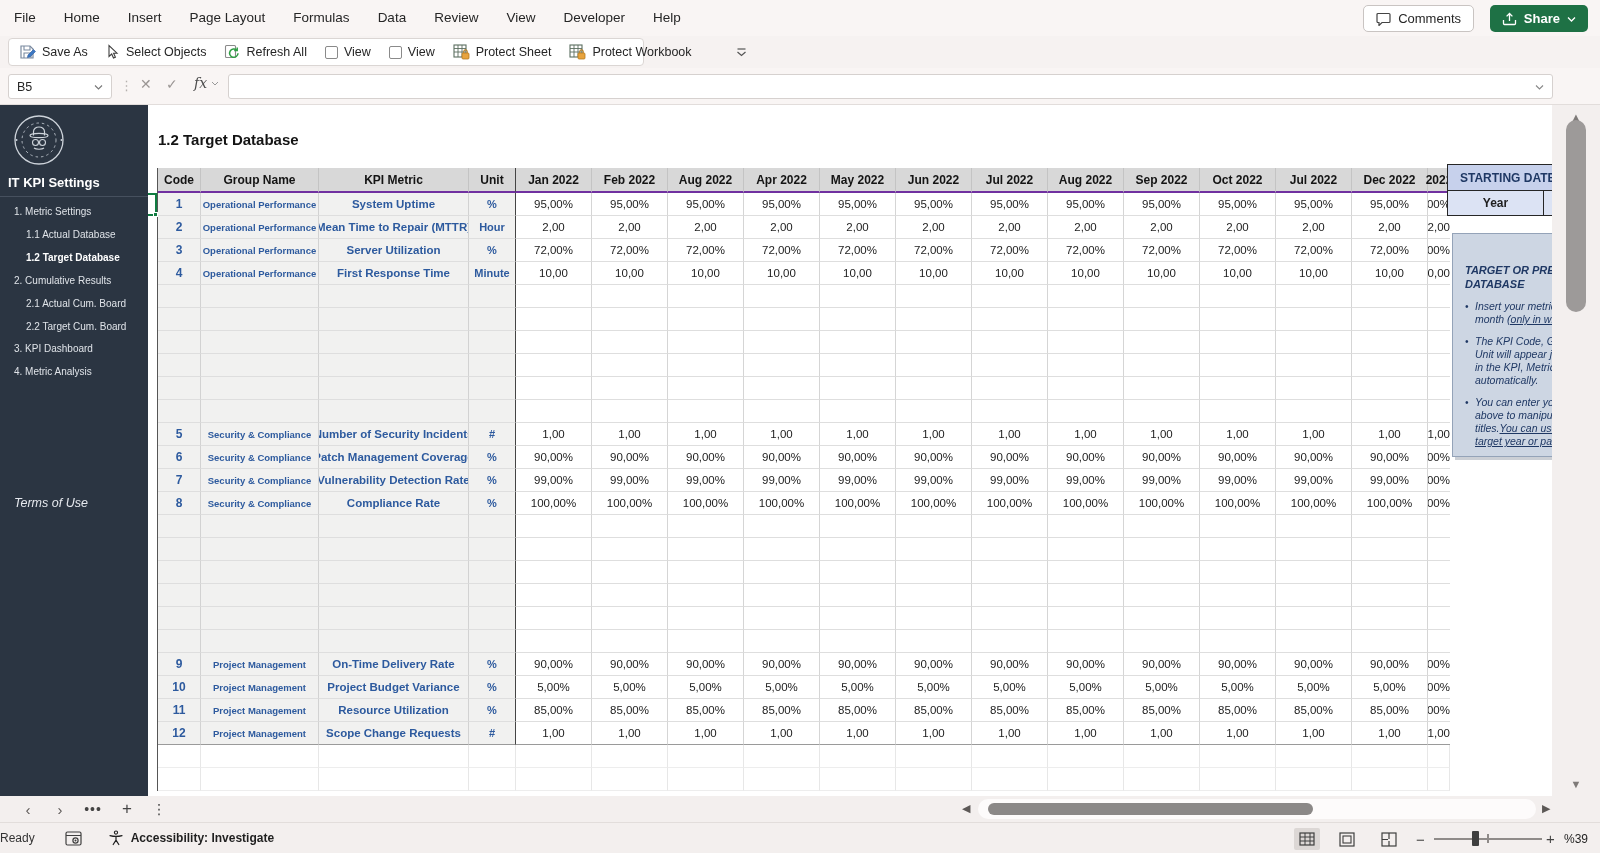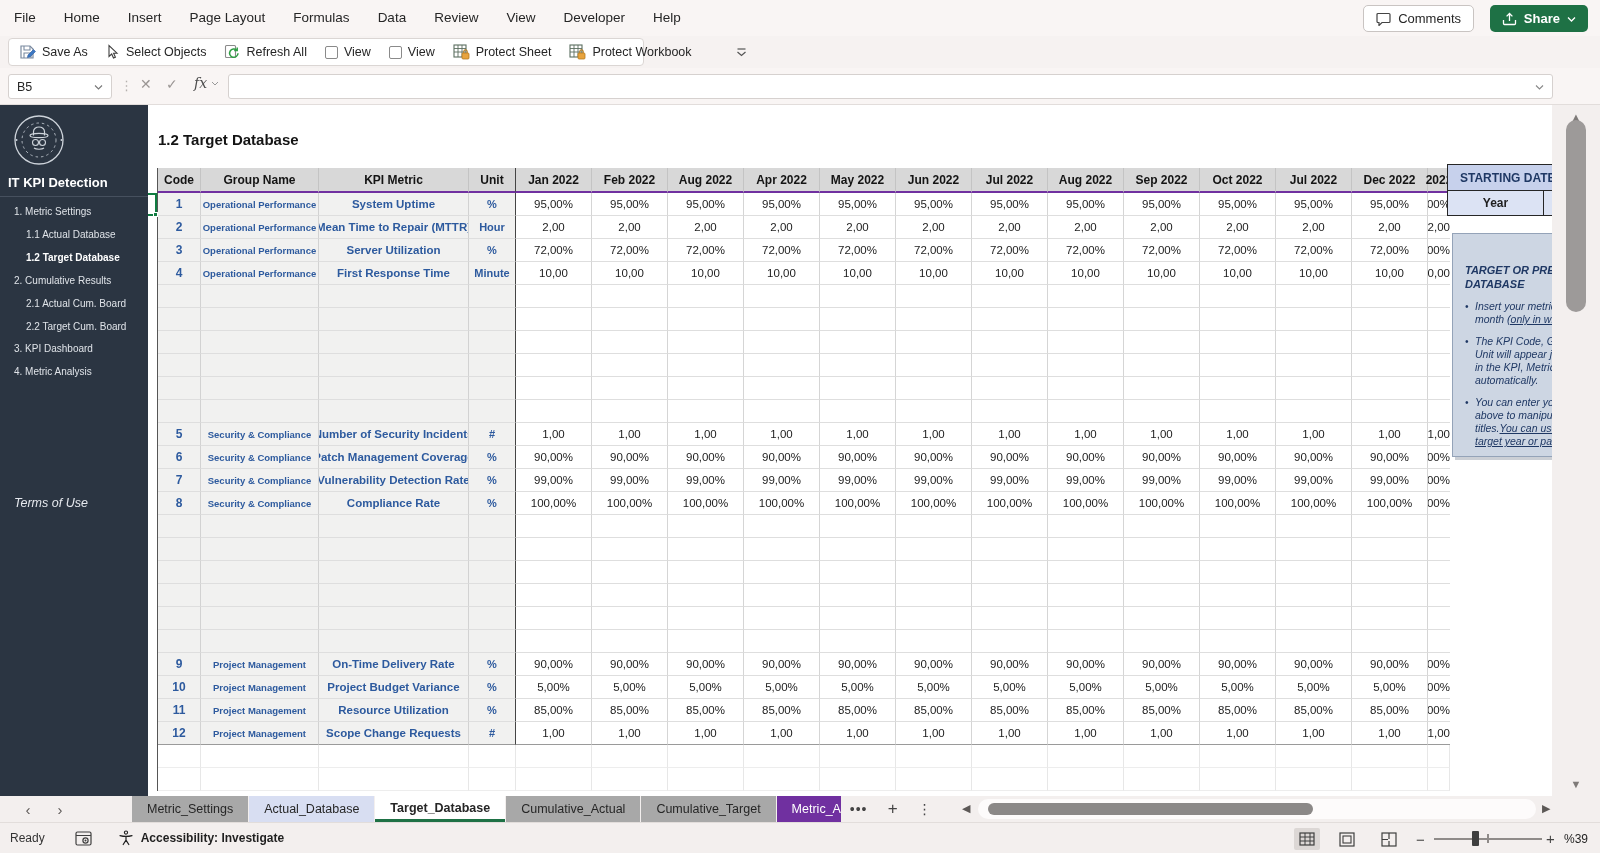--- a/index.html
+++ b/index.html
@@ -93,21 +93,21 @@
   .tab-tool { display:flex; align-items:center; justify-content:center; color:#444; }
   #tab-more { width:34px; font-size:14px; letter-spacing:1px; }
   #tab-add { width:34px; font-size:17px; }
   #tab-menu { width:30px; font-size:14px; }
   #hscroll { position:absolute; left:978px; top:3px; width:558px; height:20px; background:#fdfbfb; border-radius:10px; }
   #hthumb { position:absolute; left:10px; top:4px; width:325px; height:12px; background:#8b8887; border-radius:6px; }
   .h-arrow { position:absolute; top:6px; color:#5c5856; font-size:11px; }
 
   
   #statusbar { position:absolute; left:0; top:822px; width:1600px; height:31px; background:#f3efee; border-top:1px solid #e2dddb; display:flex; align-items:center; font-size:12px; color:#333; }
-  #status-ready { margin-left:10px; }
+  #status-ready { }
   #status-macro { margin-left:30px; }
   #status-acc { margin-left:26px; display:flex; align-items:center; gap:7px; font-weight:600; color:#1f1f1f; }
   .view-icon { position:absolute; top:5px; width:26px; height:22px; display:flex; align-items:center; justify-content:center; }
   .view-icon.on { background:#dcd7d5; border-radius:2px; }
   #zoom-minus { position:absolute; left:1416px; top:8px; font-size:15px; color:#444; }
   #zoom-track { position:absolute; left:1434px; top:15px; width:108px; height:2px; background:#8f8b89; }
   #zoom-notch { position:absolute; left:1487px; top:11px; width:1.5px; height:9px; background:#8f8b89; }
   #zoom-thumb { position:absolute; left:1472px; top:8px; width:7px; height:15px; background:#3f3f3f; border-radius:1px; }
   #zoom-plus { position:absolute; left:1546px; top:7px; font-size:15px; color:#444; }
   #zoom-value { position:absolute; left:1564px; top:9px; font-size:12px; color:#1f1f1f; }
@@ -254,21 +254,21 @@
       <ellipse cx="27" cy="22.5" rx="9" ry="2.2" fill="none" stroke="#cdd3da" stroke-width="1.2"></ellipse>
       <path d="M21.5 22.5v-4a5.5 4.5 0 0 1 11 0v4" fill="none" stroke="#cdd3da" stroke-width="1.2"></path>
       <circle cx="23.5" cy="29.5" r="3" fill="none" stroke="#cdd3da" stroke-width="1.1"></circle>
       <circle cx="30.5" cy="29.5" r="3" fill="none" stroke="#cdd3da" stroke-width="1.1"></circle>
       <path d="M26.5 29.5h1" stroke="#cdd3da" stroke-width="1.1"></path>
       <path d="M22 35c2 1.6 8 1.6 10 0" fill="none" stroke="#cdd3da" stroke-width="1.1"></path>
       <circle cx="4.5" cy="27" r="1" fill="#cdd3da"></circle>
         <circle cx="49.5" cy="27" r="1" fill="#cdd3da"></circle>
     </svg>
   </div>
-  <div id="sidebar-title">IT KPI Detection</div>
+  <div id="sidebar-title">IT KPI Settings</div>
   <div id="sidebar-divider"></div>
   <div id="sidebar-nav">
       <div class="nav-item lvl1">1. Metric Settings</div>
       <div class="nav-item lvl2">1.1 Actual Database</div>
       <div class="nav-item lvl2 active">1.2 Target Database</div>
       <div class="nav-item lvl1">2. Cumulative Results</div>
       <div class="nav-item lvl2">2.1 Actual Cum. Board</div>
       <div class="nav-item lvl2">2.2 Target Cum. Board</div>
       <div class="nav-item lvl1">3. KPI Dashboard</div>
       <div class="nav-item lvl1">4. Metric Analysis</div>
@@ -839,28 +839,20 @@
 
 <div id="vscroll">
   <div class="arrow" style="top:6px;">▲</div>
   <div id="vthumb"></div>
   <div class="arrow" style="bottom:6px;">▼</div>
 </div>
 
 <div id="tabbar">
   <div class="tab-nav" style="margin-left:12px;">‹</div>
   <div class="tab-nav">›</div>
-  <div id="tabs">
-      <div class="sheet-tab gray">Metric_Settings</div>
-      <div class="sheet-tab blue">Actual_Database</div>
-      <div class="sheet-tab active">Target_Database</div>
-      <div class="sheet-tab gray">Cumulative_Actual</div>
-      <div class="sheet-tab gray">Cumulative_Target</div>
-      <div class="sheet-tab purple">Metric_A</div>
-    </div>
   <div class="tab-tool" id="tab-more">•••</div>
   <div class="tab-tool" id="tab-add">+</div>
   <div class="tab-tool" id="tab-menu">⋮</div>
   <div class="h-arrow" style="left:962px;">◀</div>
   <div id="hscroll">
       <div id="hthumb"></div>
     </div>
   <div class="h-arrow" style="left:1542px;">▶</div>
 </div>
 

